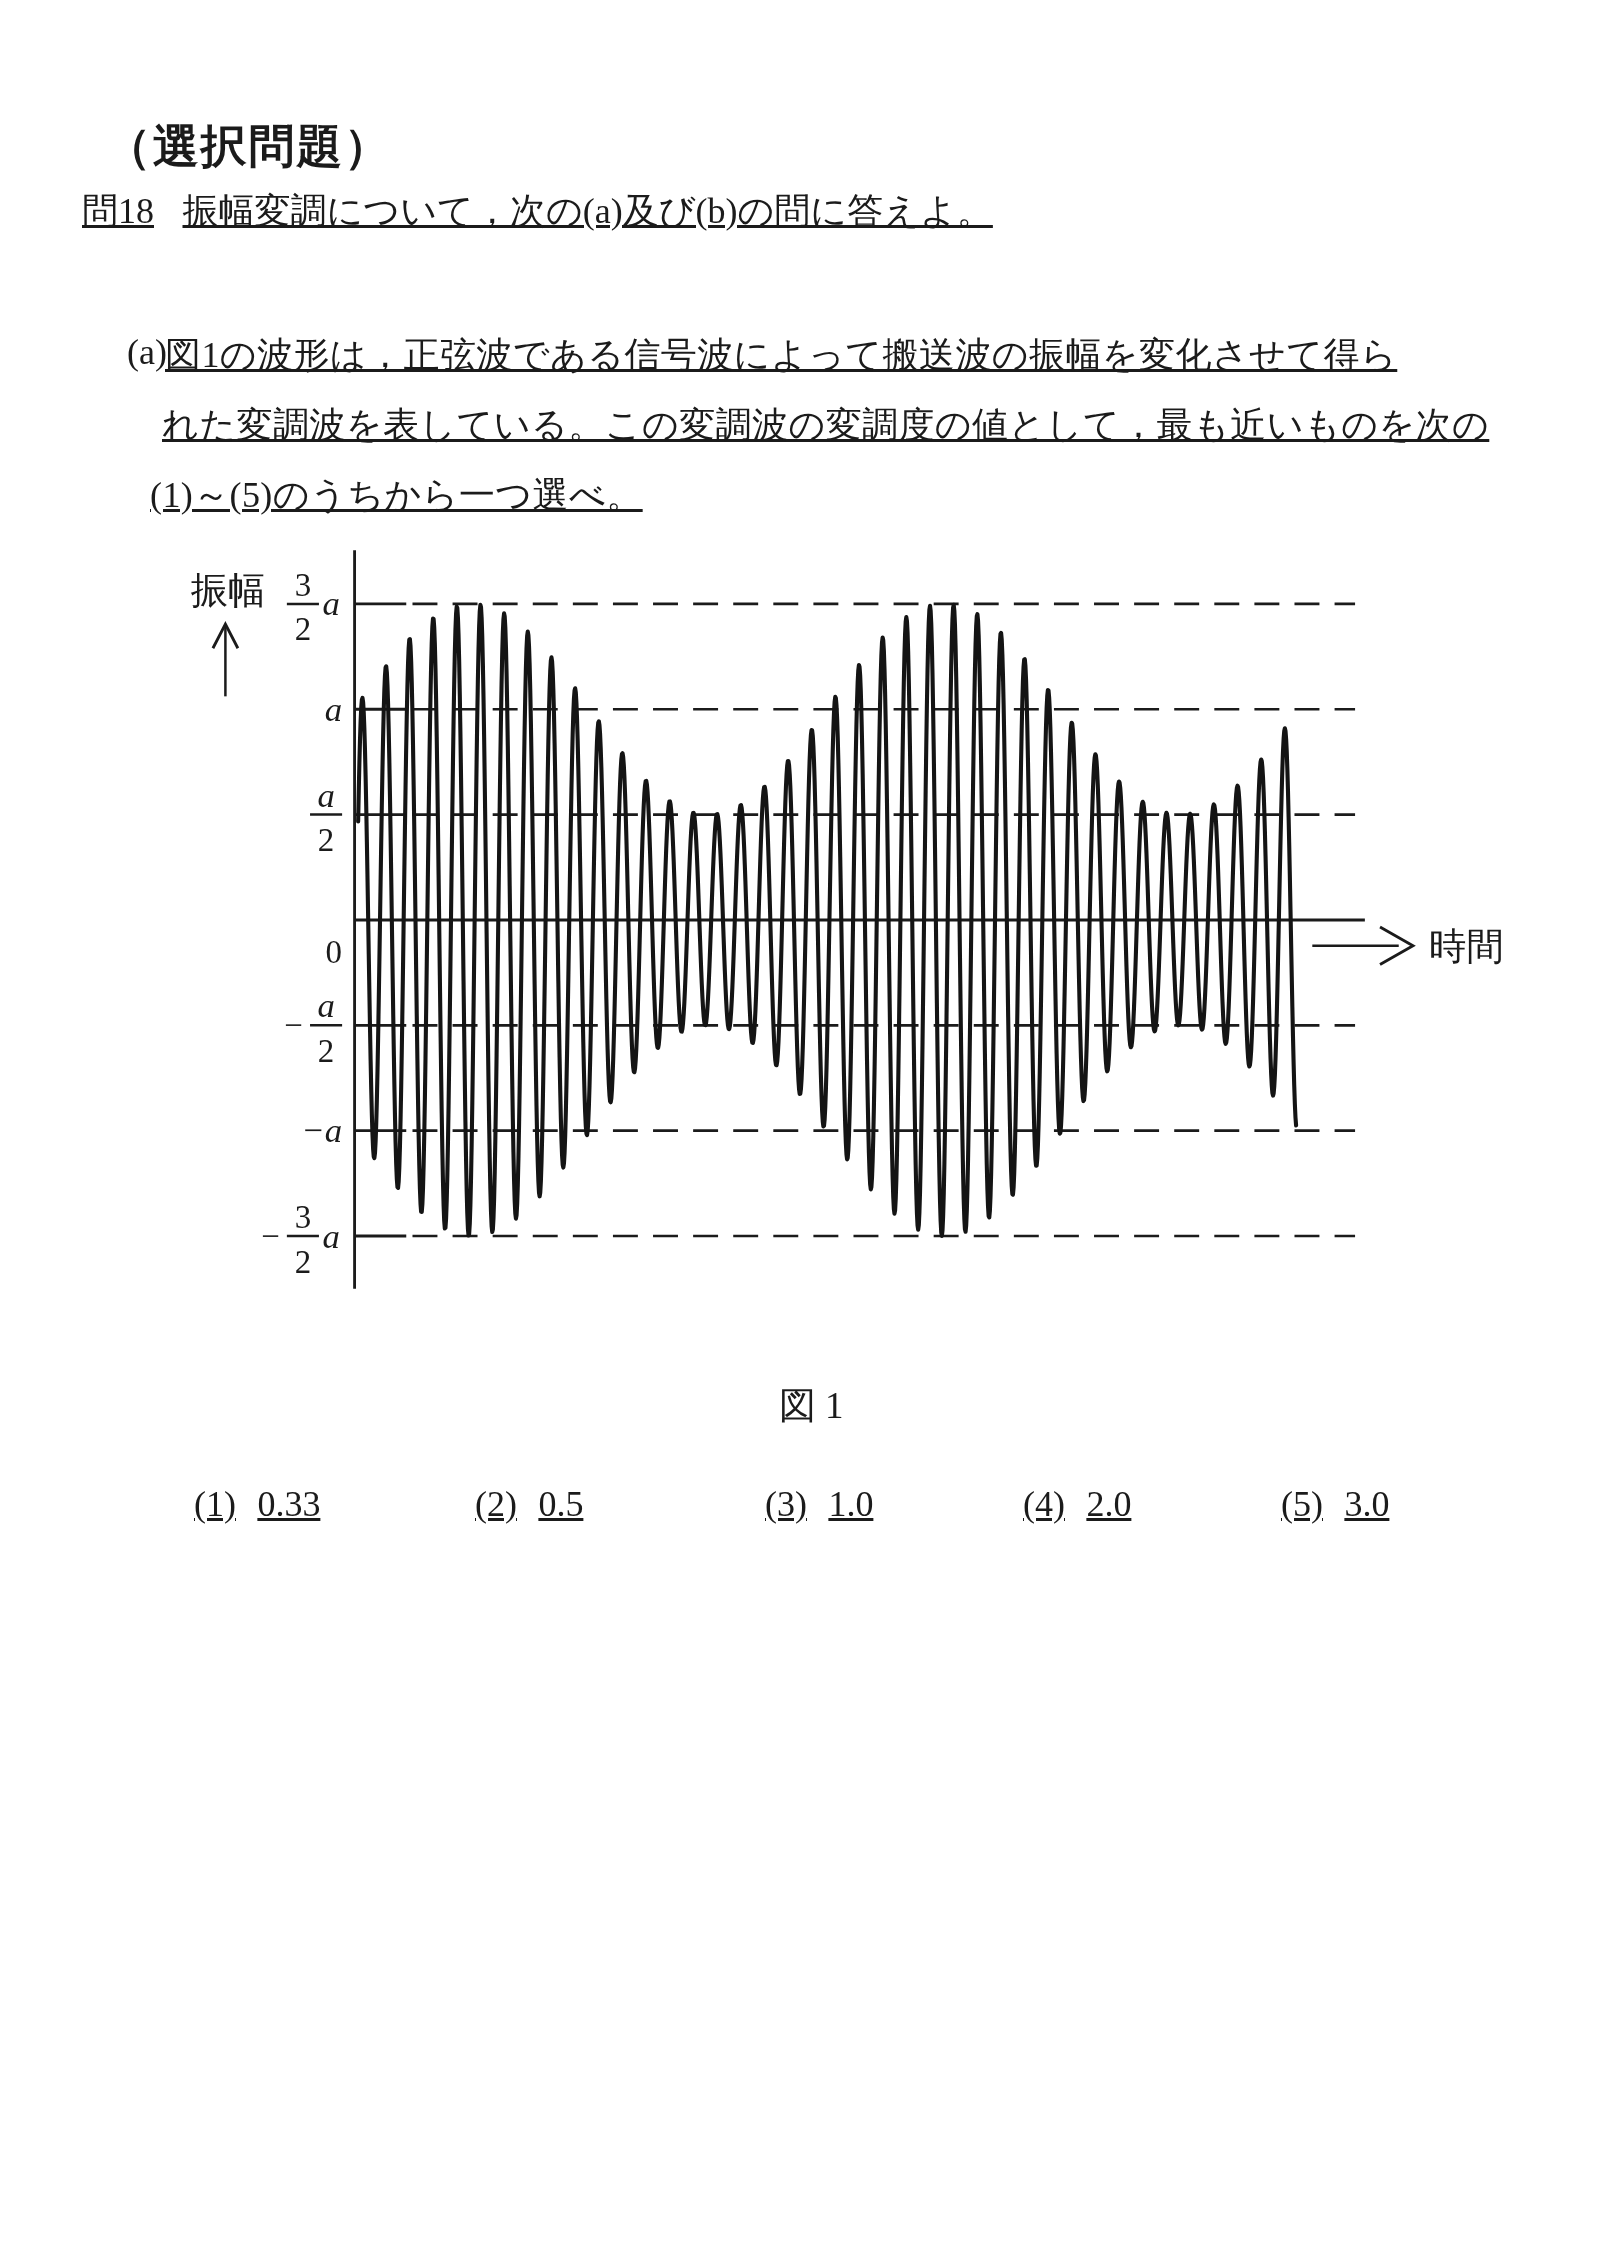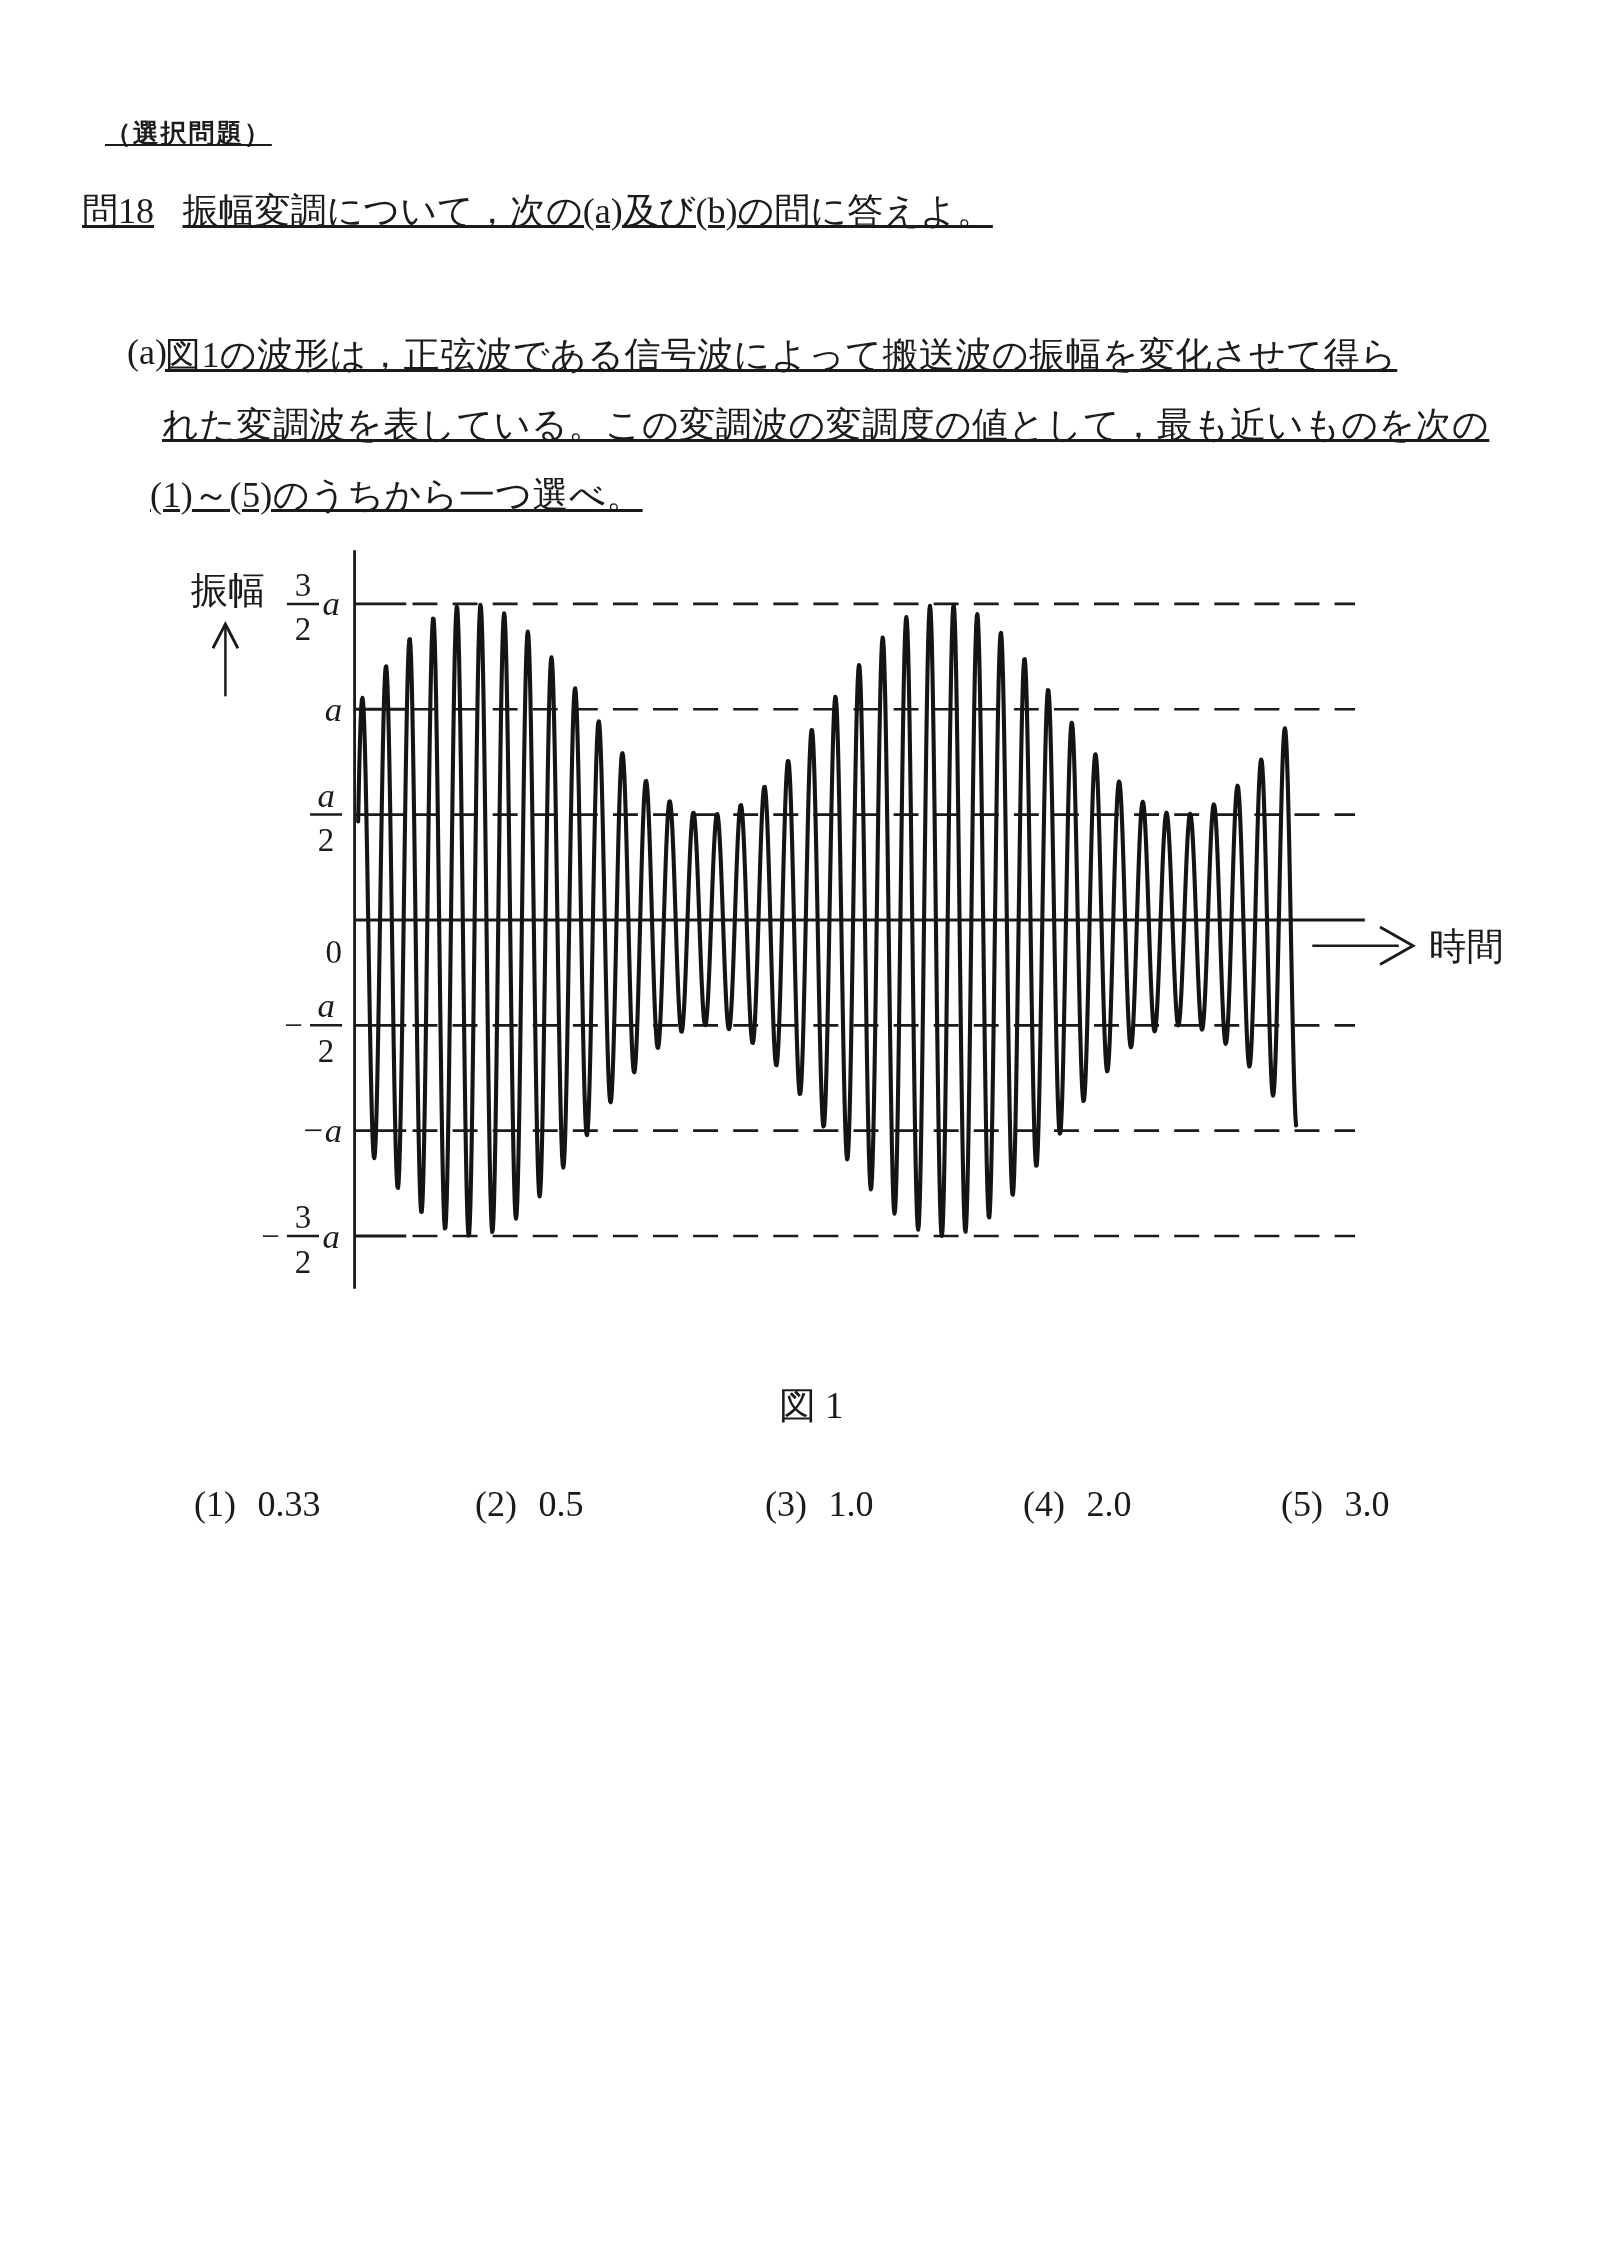--- a/index.html
+++ b/index.html
@@ -4,32 +4,32 @@
 <style>
   html,body{margin:0;padding:0;}
   body{
     width:1619px;height:2268px;position:relative;background:#ffffff;
     font-family:"Liberation Serif","DejaVu Serif",serif;color:#1b1b1b;
     overflow:hidden;
   }
   .abs{position:absolute;}
   .note{
     left:105px;top:116px;font-family:"Liberation Sans","DejaVu Sans",sans-serif;
-    font-weight:bold;font-size:26px;letter-spacing:1.8px;text-decoration:underline;
+    font-weight:bold;font-size:46px;letter-spacing:1.8px;
   }
   .qline{left:82px;top:187px;font-size:36px;white-space:nowrap;text-decoration:underline;}
   .qline .qno{margin-right:28.5px;}
   .pa-label{left:127px;top:331px;font-size:36px;}
   .pa-line{font-size:36px;white-space:nowrap;letter-spacing:0.4px;text-decoration:underline;}
   .pa-line.l1{left:165px;top:331px;}
   .pa-line.l2{left:162px;top:401px;}
   .pa-line.l3{left:150px;top:471px;}
   .caption{left:779px;top:1381px;font-size:37px;letter-spacing:9px;}
   .opts{left:0;top:1483px;width:1619px;height:53px;}
-  .opt{position:absolute;top:0;font-size:36px;white-space:nowrap;}
+  .opt{position:absolute;top:0;font-size:36px;white-space:nowrap;text-decoration:underline;}
   .opt .val{margin-left:21.4px;}
   #figure-svg{position:absolute;left:0;top:535px;}
   
   .ax{stroke:#1b1b1b;stroke-width:3.2;fill:none;}
   .dash{stroke:#1b1b1b;stroke-width:3;fill:none;stroke-dasharray:28 17;}
   .fbar{stroke:#1b1b1b;stroke-width:2.8;}
   .thin{stroke:#1b1b1b;stroke-width:2.8;fill:none;}
   .head{fill:none;stroke:#1b1b1b;stroke-width:3.2;stroke-linejoin:miter;}
   .wf{fill:none;stroke:#141414;stroke-width:4.6;stroke-linejoin:round;stroke-linecap:round;}
   text.tick{font-family:"Liberation Serif","DejaVu Serif",serif;font-size:37px;fill:#1b1b1b;}

